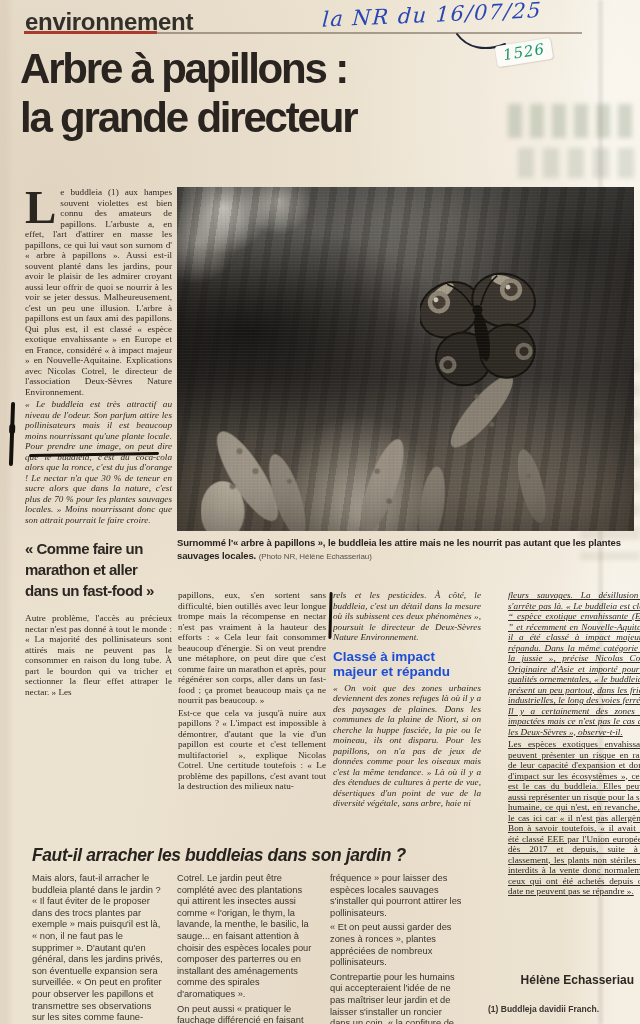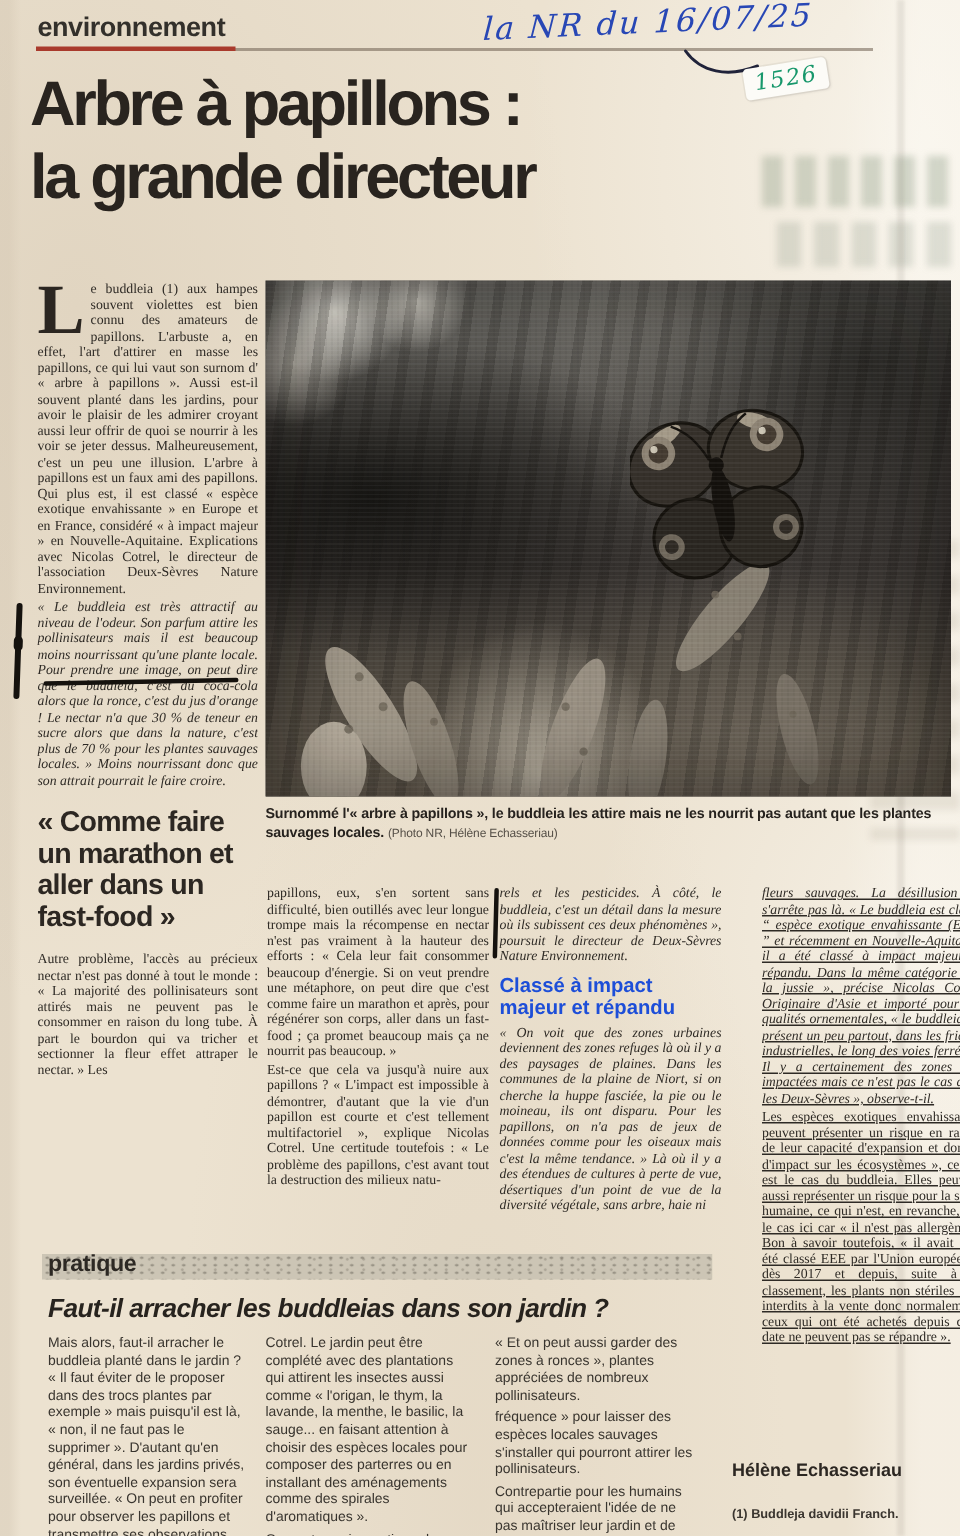--- a/index.html
+++ b/index.html
@@ -16,21 +16,21 @@
       linear-gradient(90deg, rgba(176,160,138,.18) 0 6px, transparent 14px),
       linear-gradient(90deg, transparent 88%, rgba(253,250,244,.5) 96%);}
   .ghost{position:absolute;pointer-events:none;filter:blur(2.5px);}
   .g1{right:2px;top:104px;width:130px;height:34px;background:repeating-linear-gradient(90deg,rgba(118,138,112,.30) 0 14px,transparent 14px 22px);}
   .g2{right:2px;top:148px;width:120px;height:30px;background:repeating-linear-gradient(90deg,rgba(120,135,118,.22) 0 16px,transparent 16px 25px);}
   .g3{right:0;top:360px;width:60px;height:200px;background:repeating-linear-gradient(180deg,rgba(150,142,120,.16) 0 12px,transparent 12px 24px);}
   .g4{left:598px;top:0;width:5px;height:1024px;background:rgba(90,80,65,.10);filter:blur(1px);}
 
   
   .section-label{position:absolute;left:25px;top:8px;font-family:"Liberation Sans",sans-serif;
-    font-weight:700;font-size:18px;letter-spacing:-.3px;color:#33302b;}
+    font-weight:700;font-size:24px;letter-spacing:-.3px;color:#33302b;}
   .rule-grey{position:absolute;left:24px;top:32px;width:558px;height:1.5px;background:rgba(110,95,80,.55);}
   .rule-red{position:absolute;left:24px;top:31px;width:133px;height:3px;background:#a93a2c;}
   .hand-date{position:absolute;left:322px;top:2px;width:260px;z-index:3;
     font-family:"DejaVu Serif",serif;font-style:italic;font-size:21px;letter-spacing:1.5px;
     color:#2847b5;transform:rotate(-2.5deg) skewX(-6deg);}
   .hand-connector{position:absolute;left:455px;top:32px;z-index:3;}
   .sticker{position:absolute;left:496px;top:42px;z-index:3;background:#fcfbf7;border-radius:3px;
     padding:1px 7px 2px;transform:rotate(-9deg);box-shadow:0 0 0 1px rgba(0,0,0,.05),1px 1px 2px rgba(0,0,0,.08);
     font-family:"DejaVu Serif",serif;font-style:italic;font-size:15px;letter-spacing:1px;color:#17976b;}
 
@@ -42,21 +42,21 @@
   
   .bodycol{position:absolute;font-size:9.2px;line-height:10.5px;text-align:justify;overflow:hidden;}
   .bodycol p{margin:0 0 2px 0;}
   .ital{font-style:italic;}
   .col1{left:25px;top:187px;width:147px;height:648px;}
   .col2{left:178px;top:590px;width:148px;height:247px;}
   .col3{left:333px;top:590px;width:148px;height:247px;}
   .col4{left:508px;top:590px;width:147px;height:378px;text-decoration:underline;}
   .dropcap{float:left;font-family:"Liberation Serif",serif;font-weight:700;font-size:47px;
     line-height:38px;padding:1px 4px 0 0;color:#2b2621;}
-  .quote-subhead{font-family:"Liberation Sans",sans-serif;font-weight:700;font-size:19px;
+  .quote-subhead{font-family:"Liberation Sans",sans-serif;font-weight:700;font-size:15px;
     line-height:21px;letter-spacing:-.5px;text-align:left;color:#2c2722;margin:13px 0 12px 0 !important;}
   .mini-subhead{font-family:"Liberation Sans",sans-serif;font-weight:700;font-size:13.5px;
     line-height:15px;text-align:left;color:#1d4ed8;margin:6px 0 4px 0 !important;}
 
   
   .photo{position:absolute;left:177px;top:187px;width:457px;height:344px;overflow:hidden;background:#4c4944;}
   .ph-base{position:absolute;inset:0;
     background:
       radial-gradient(circle at 10% 6%, rgba(235,232,223,.95), transparent 9%),
       radial-gradient(circle at 22% 4%, rgba(228,224,214,.8), transparent 7%),
@@ -74,21 +74,21 @@
                repeating-linear-gradient(90deg, rgba(0,0,0,.2) 0 1px, transparent 1px 4px);}
   .ph-vignette{position:absolute;inset:0;box-shadow:inset 0 0 60px rgba(10,8,5,.55);}
   .spikes,.butterfly{position:absolute;}
   .spikes{left:0;top:0;width:457px;height:344px;}
   .butterfly{left:243px;top:68px;width:122px;height:150px;filter:blur(.3px);}
 
   .caption{position:absolute;left:177px;top:537px;width:459px;font-family:"Liberation Sans",sans-serif;
     font-weight:700;font-size:9.5px;line-height:12.5px;letter-spacing:-.1px;color:#26221e;}
   .credit{font-weight:400;font-size:8px;color:#565048;}
 
-  .author{position:absolute;left:488px;top:973px;width:146px;text-align:left;
+  .author{position:absolute;left:488px;top:973px;width:146px;text-align:right;
     font-family:"Liberation Sans",sans-serif;font-weight:700;font-size:12px;color:#2c2722;}
   .footnote{position:absolute;left:488px;top:1004px;width:146px;
     font-family:"Liberation Sans",sans-serif;font-weight:700;font-size:8.5px;color:#3a352f;}
 
   
   .pratique{position:absolute;left:28px;top:836px;width:447px;height:188px;overflow:hidden;}
   .prat-bar{position:relative;height:17px;background-color:#ccc5b5;
     background-image:radial-gradient(rgba(80,75,65,.4) 1px, transparent 1.5px),
                      radial-gradient(rgba(95,88,76,.3) 1px, transparent 1.3px);
     background-size:7px 5px,11px 7px;}
@@ -206,35 +206,32 @@
     <p class="ital">« On voit que des zones urbaines deviennent des zones refuges là où il y a des paysages de plaines. Dans les communes de la plaine de Niort, si on cherche la huppe fasciée, la pie ou le moineau, ils ont disparu. Pour les papillons, on n'a pas de jeux de données comme pour les oiseaux mais c'est la même tendance. » Là où il y a des étendues de cultures à perte de vue, désertiques d'un point de vue de la diversité végétale, sans arbre, haie ni</p>
   </div>
   <div class="bodycol col4">
     <p class="ital">fleurs sauvages. La désillusion ne s'arrête pas là. « Le buddleia est classé “ espèce exotique envahissante (EEE) ” et récemment en Nouvelle-Aquitaine, il a été classé à impact majeur et répandu. Dans la même catégorie que la jussie », précise Nicolas Cotrel. Originaire d'Asie et importé pour ses qualités ornementales, « le buddleia est présent un peu partout, dans les friches industrielles, le long des voies ferrées... Il y a certainement des zones très impactées mais ce n'est pas le cas dans les Deux-Sèvres », observe-t-il.</p>
     <p>Les espèces exotiques envahissantes peuvent présenter un risque en raison de leur capacité d'expansion et donc « d'impact sur les écosystèmes », ce qui est le cas du buddleia. Elles peuvent aussi représenter un risque pour la santé humaine, ce qui n'est, en revanche, pas le cas ici car « il n'est pas allergène ». Bon à savoir toutefois, « il avait déjà été classé EEE par l'Union européenne dès 2017 et depuis, suite à ce classement, les plants non stériles sont interdits à la vente donc normalement, ceux qui ont été achetés depuis cette date ne peuvent pas se répandre ».</p>
   </div>
   <div class="author">Hélène Echasseriau</div>
   <div class="footnote">(1) Buddleja davidii Franch.</div>
 
   <div class="pratique">
-    <div class="prat-bar">
-      <span class="prat-label">pratique</span>
-    </div>
     <div class="prat-headline">Faut-il arracher les buddleias dans son jardin ?</div>
     <div class="prat-cols">
       <div class="prat-col pc1">
         <p>Mais alors, faut-il arracher le buddleia planté dans le jardin ? « Il faut éviter de le proposer dans des trocs plantes par exemple » mais puisqu'il est là, « non, il ne faut pas le supprimer ». D'autant qu'en général, dans les jardins privés, son éventuelle expansion sera surveillée. « On peut en profiter pour observer les papillons et transmettre ses observations sur les sites comme faune-deux-sevres.org », propose Nicolas</p>
       </div>
       <div class="prat-col pc2">
         <p>Cotrel. Le jardin peut être complété avec des plantations qui attirent les insectes aussi comme « l'origan, le thym, la lavande, la menthe, le basilic, la sauge... en faisant attention à choisir des espèces locales pour composer des parterres ou en installant des aménagements comme des spirales d'aromatiques ».</p>
         <p>On peut aussi « pratiquer le fauchage différencié en faisant plusieurs zones dans son jardin où on ne tond pas avec la même</p>
       </div>
       <div class="prat-col pc3">
+        <p>fréquence » pour laisser des espèces locales sauvages s'installer qui pourront attirer les pollinisateurs.</p>
         <p>« Et on peut aussi garder des zones à ronces », plantes appréciées de nombreux pollinisateurs.</p>
-        <p>fréquence » pour laisser des espèces locales sauvages s'installer qui pourront attirer les pollinisateurs.</p>
         <p>Contrepartie pour les humains qui accepteraient l'idée de ne pas maîtriser leur jardin et de laisser s'installer un roncier dans un coin, « la confiture de mûres, c'est très bon ! ».</p>
       </div>
     </div>
   </div>
 
   <div class="ink ink-underline"></div>
   <div class="ink ink-vert"></div>
   <div class="ink ink-mark2"></div>
 </div>
 

